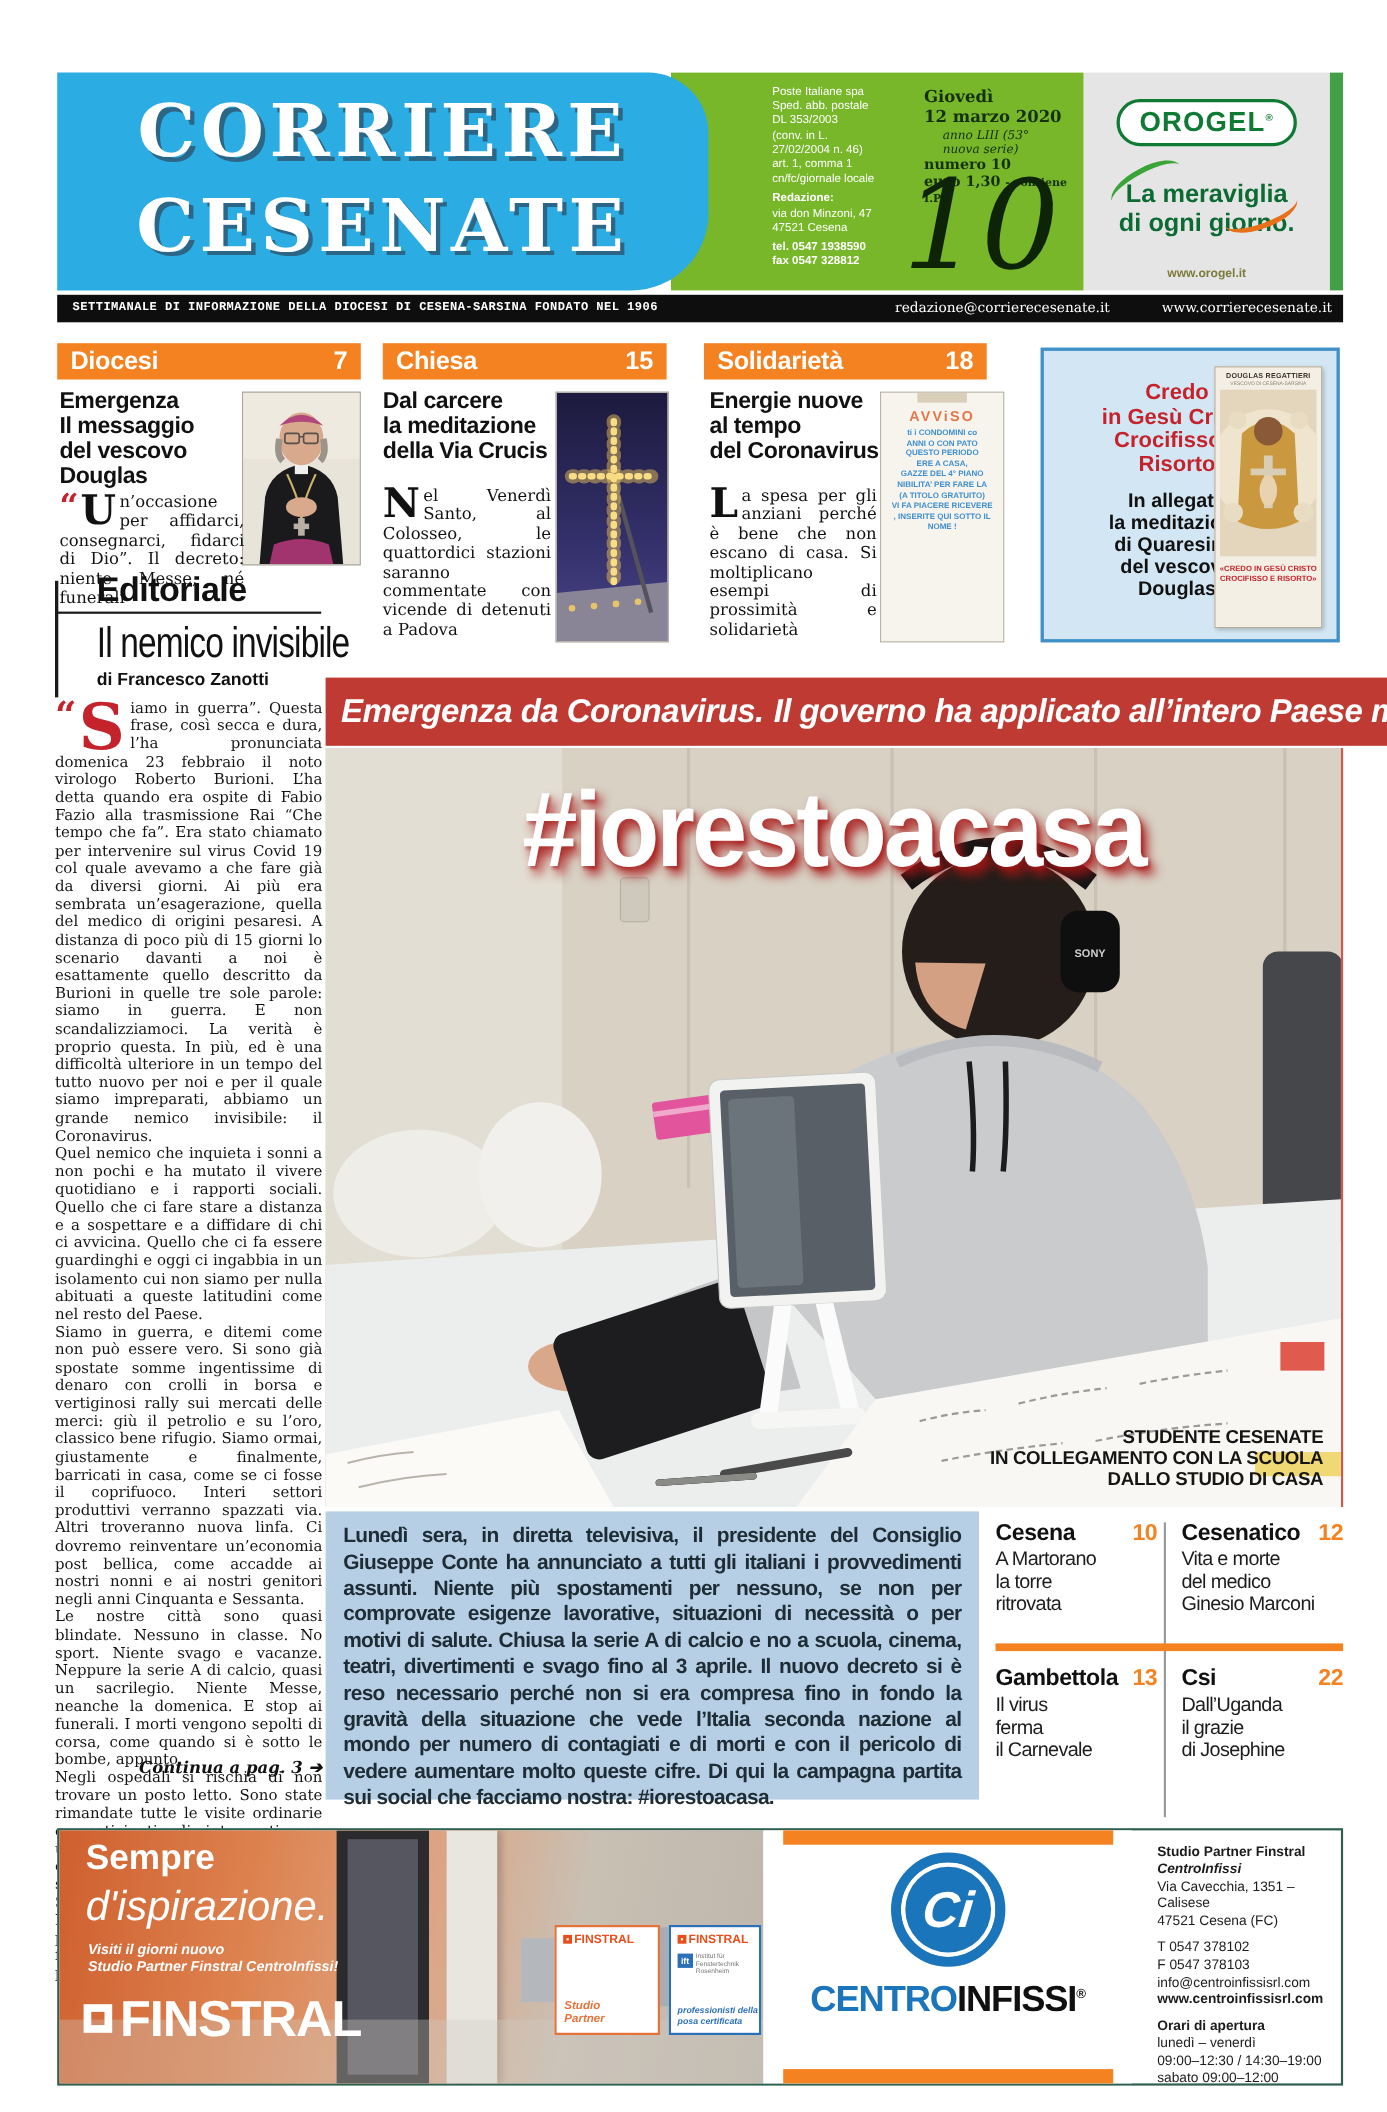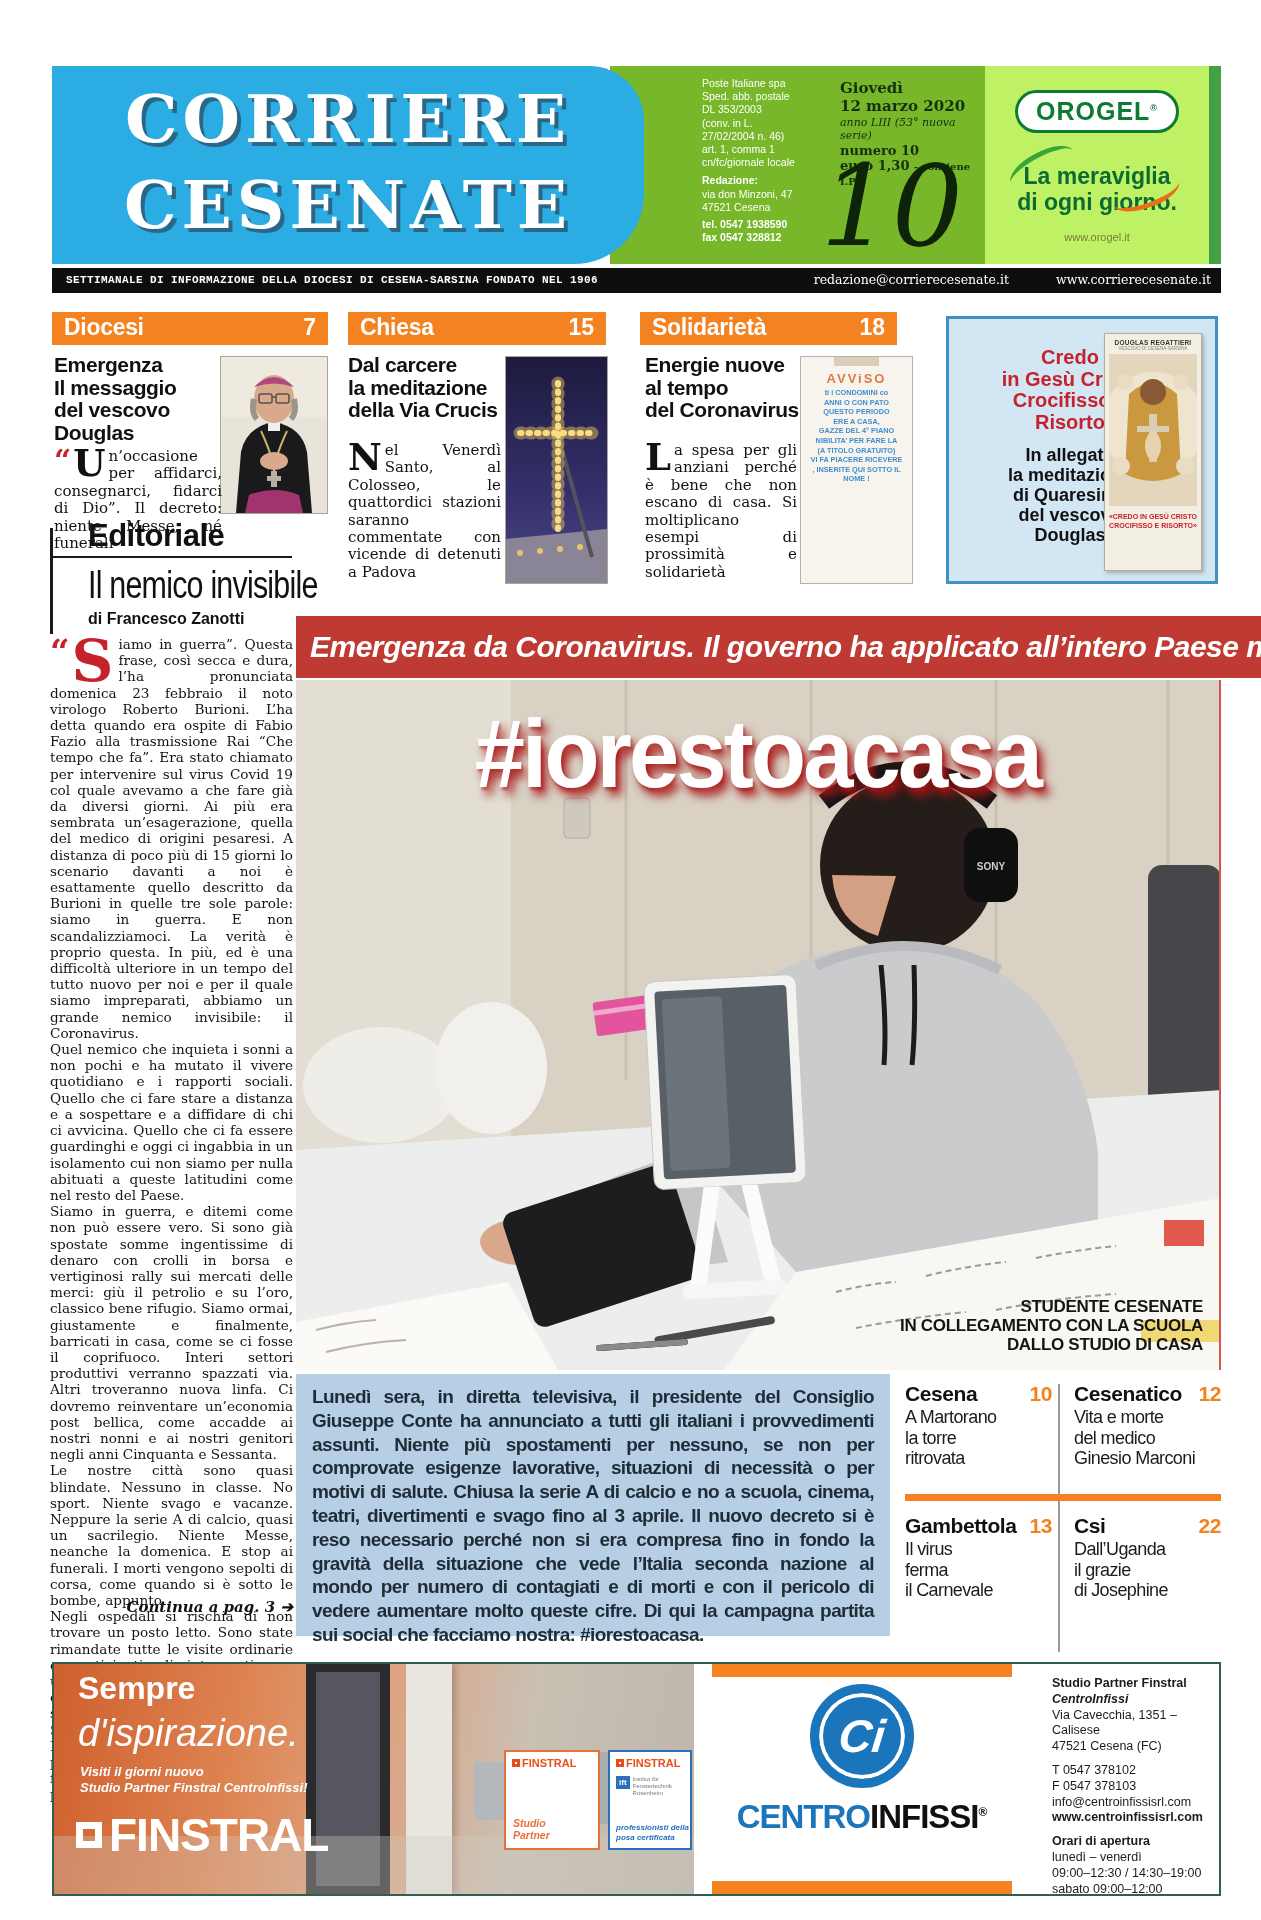--- a/index.html
+++ b/index.html
@@ -14,36 +14,36 @@
   .mast-title { font-family:"DejaVu Serif", serif; font-weight:bold; color:#fff;
     font-size:66px; line-height:86px; letter-spacing:5px;
     text-shadow:4px 4px 0 rgba(45,45,60,.55); }
   .mast-green { left:610px; top:66px; width:375px; height:198px; background:#77B729; z-index:1; }
   .postal { left:92px; top:11px; width:132px; color:#fff; font-size:10.5px; line-height:13.2px; }
   .postal .lbl { font-weight:bold; margin-top:5px; }
   .postal .tel { font-weight:bold; margin-top:4px; }
   .gdate { left:230px; top:13px; width:142px; color:#14300d; font-family:"DejaVu Serif", serif; }
   .gdate .d1 { font-weight:bold; font-size:15px; }
   .gdate .d2 { font-weight:bold; font-size:15px; }
-  .gdate .d3 { font-style:italic; font-size:11px; margin:1px 0; }
+  .gdate .d3 { font-style:italic; font-size:11px; margin:1px 17px; }
   .gdate .d4 { font-weight:bold; font-size:13px; }
   .gdate .d5 { font-weight:bold; font-size:13px; }
   .gdate .d5 small { font-size:10px; font-weight:bold; }
   .big10 { right:22px; top:84px; font-family:"DejaVu Serif", serif; font-style:italic;
     font-size:112px; line-height:1; color:#0e2409; }
-  .orogel { left:985px; top:66px; width:224px; height:198px; background:#bef264; text-align:center; padding-top:24px; }
+  .orogel { left:985px; top:66px; width:224px; height:198px; background:#e5e5e5; text-align:center; padding-top:24px; }
   .oro-pill { position:relative; display:inline-block; background:#fff; border:3px solid #0E7A34;
     border-radius:26px; padding:4px 18px; font-weight:bold; font-size:25px; color:#0E7A34; letter-spacing:1px; }
   .oro-pill sup { font-size:9px; }
   .sw1 { left:22px; top:86px; width:70px; height:30px; border-top:5px solid #3aa537;
     border-radius:50%; transform:rotate(-28deg); }
   .sw2 { right:28px; top:112px; width:70px; height:30px; border-bottom:5px solid #e8701a;
     border-radius:50%; transform:rotate(-20deg); }
   .oro-slogan { margin-top:30px; color:#0B6B33; font-weight:bold; font-size:23px; line-height:26px; }
-  .oro-site { margin-top:16px; color:#7d7a3a; font-size:11px; font-weight:normal; }
+  .oro-site { margin-top:28px; color:#7d7a3a; font-size:11px; font-weight:bold; }
   .ostripe { left:1209px; top:66px; width:12px; height:198px; background:#43A047; }
 
   
   .strip { left:52px; top:268px; width:1169px; height:25px; background:#0e0e0e; }
   .strip-left { position:absolute; left:14px; top:6px; color:#fff; font-family:"Liberation Mono", monospace;
     font-weight:bold; font-size:11px; letter-spacing:.4px; }
   .strip-mail { position:absolute; right:212px; top:4px; color:#fff; font-family:"DejaVu Serif", serif; font-size:12.5px; }
   .strip-web { position:absolute; right:10px; top:4px; color:#fff; font-family:"DejaVu Serif", serif; font-size:12.5px; }
 
   

